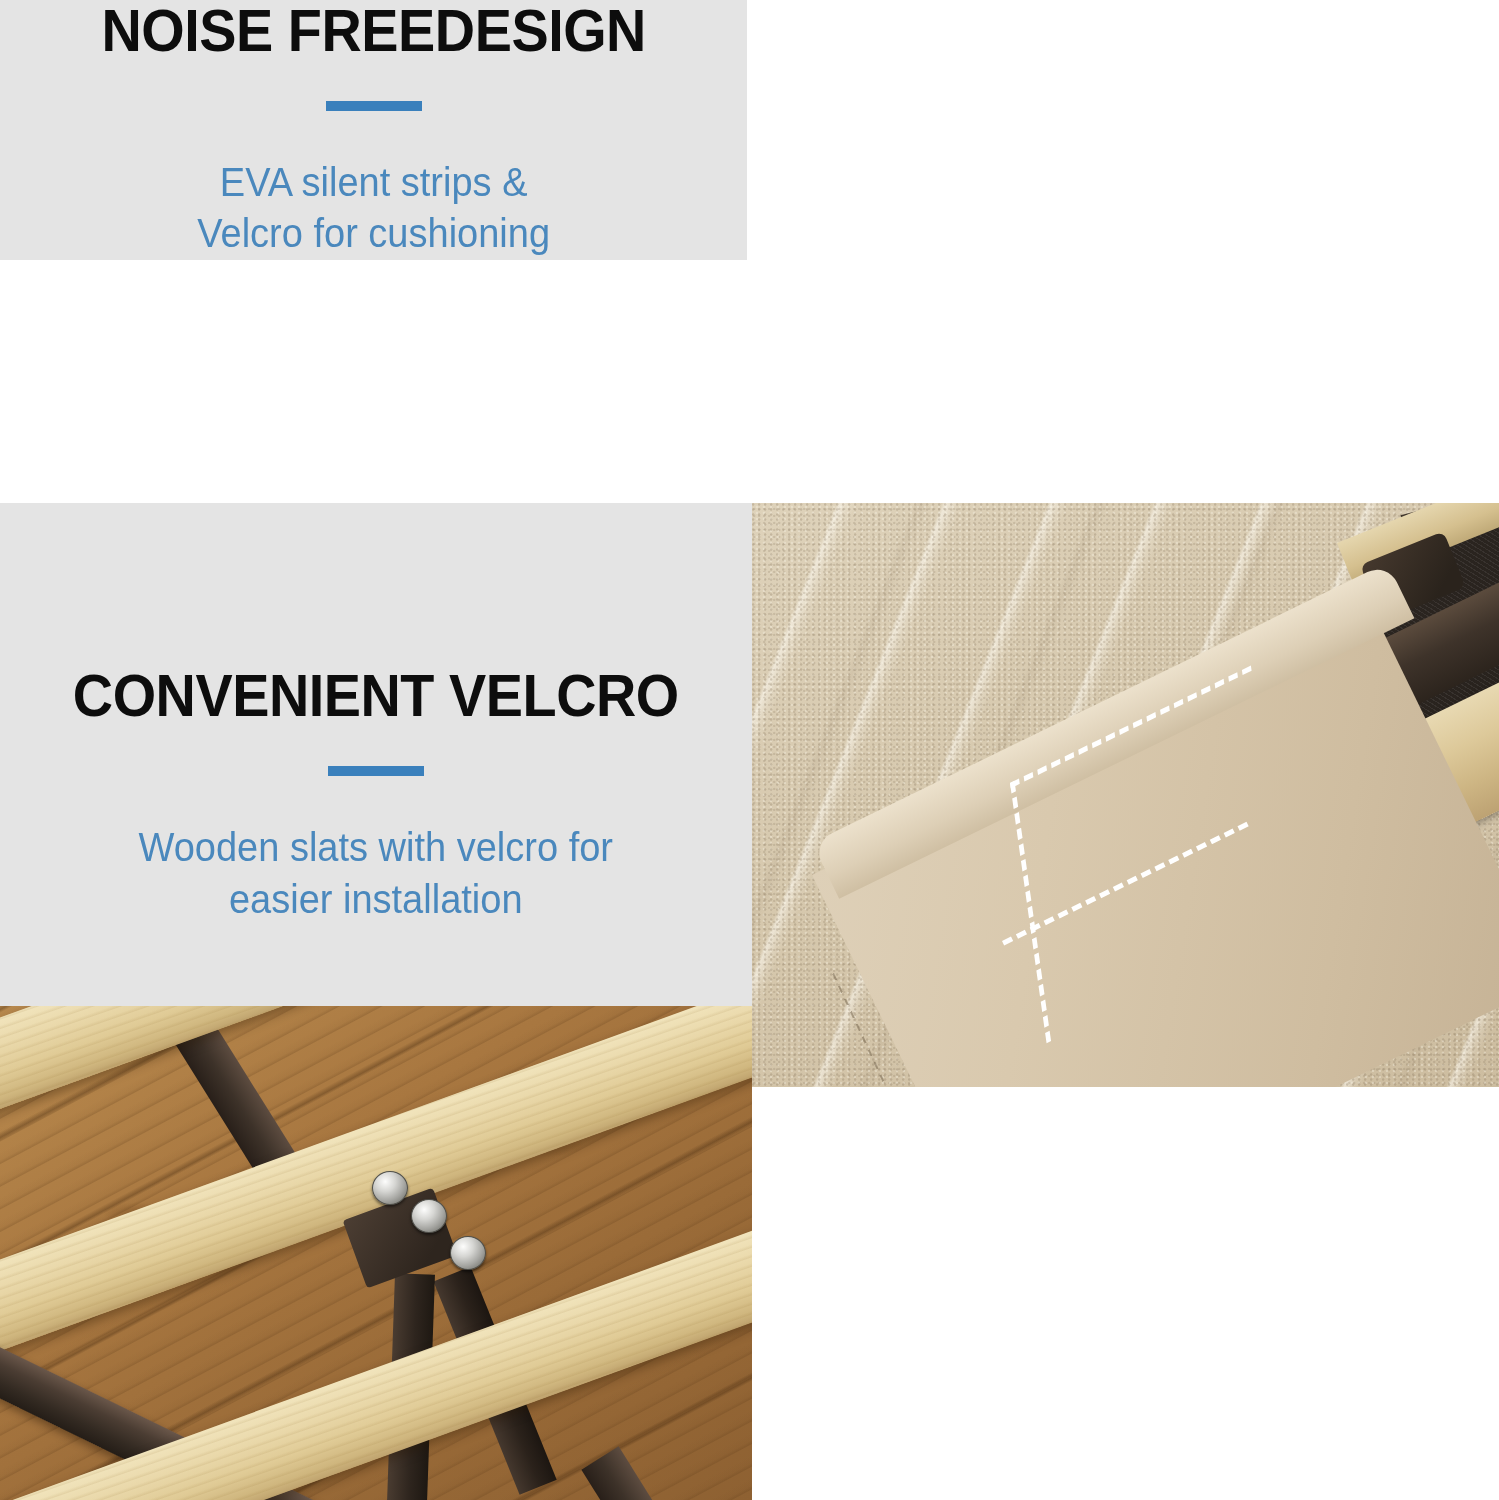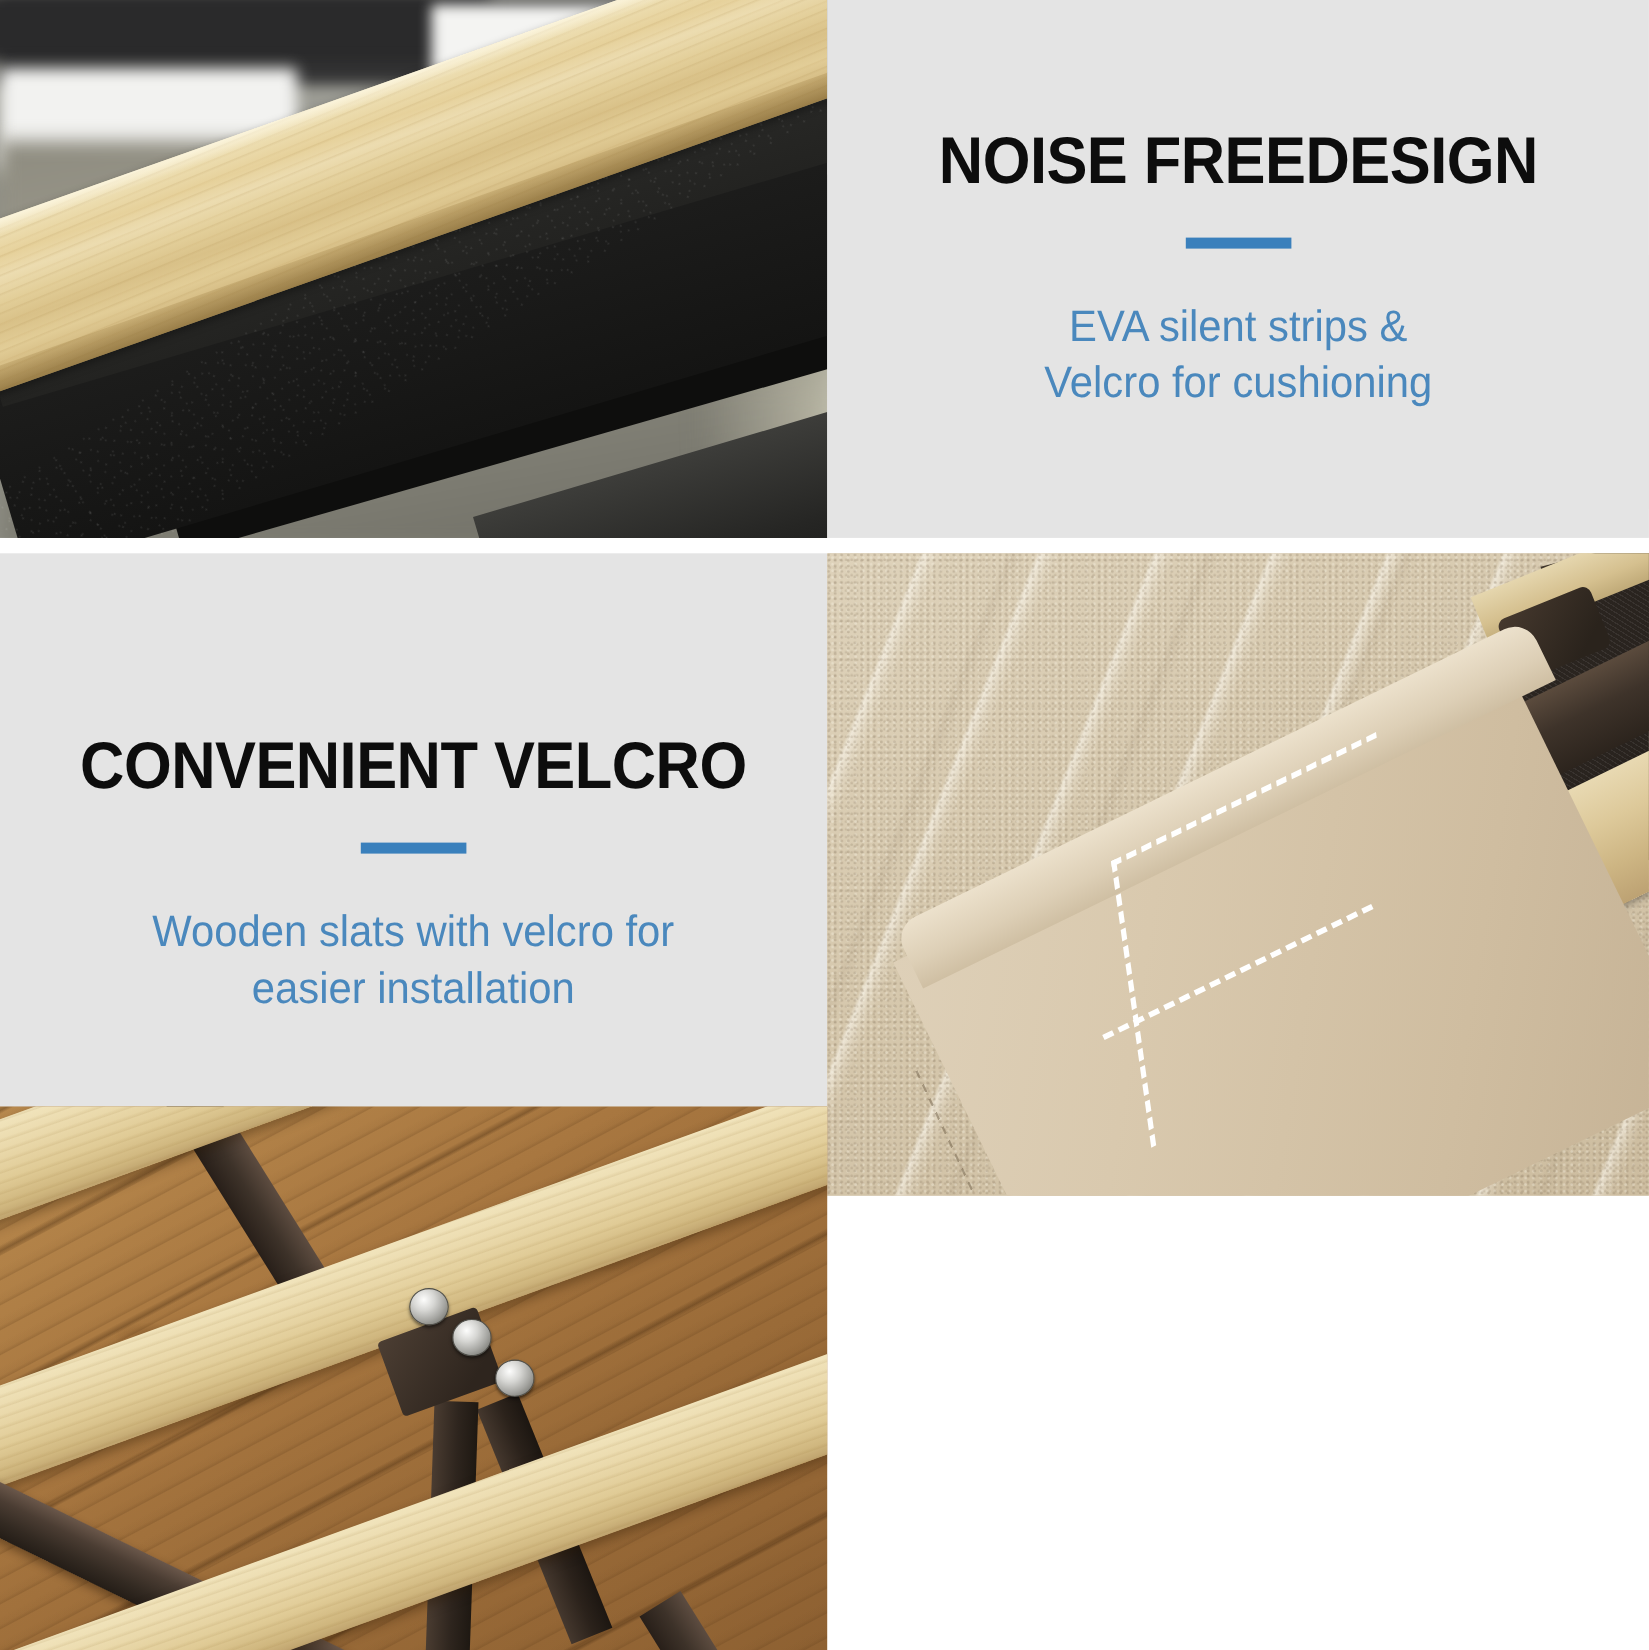--- a/index.html
+++ b/index.html
@@ -12,21 +12,21 @@
 
   .infographic {
     position: relative;
     width: 1499px;
     height: 1500px;
     background: #ffffff;
   }
 
   
   .row { position: absolute; left: 0; width: 1499px; display: flex; }
-  .row-1 { top: 0;    height: 489px; }
+  .row-1 { top: 0;    height: 489px; flex-direction: column; }
   .row-2 { top: 503px; height: 584px; }
   .row-3 { top: 1006px; height: 494px; }
 
   .cell-photo { position: relative; overflow: hidden; }
   .cell-text  { position: relative; background: #e4e4e4; display: flex;
                 flex-direction: column; align-items: center; justify-content: center; }
 
   .w-left  { width: 752px; }
   .w-right { width: 747px; }
 

